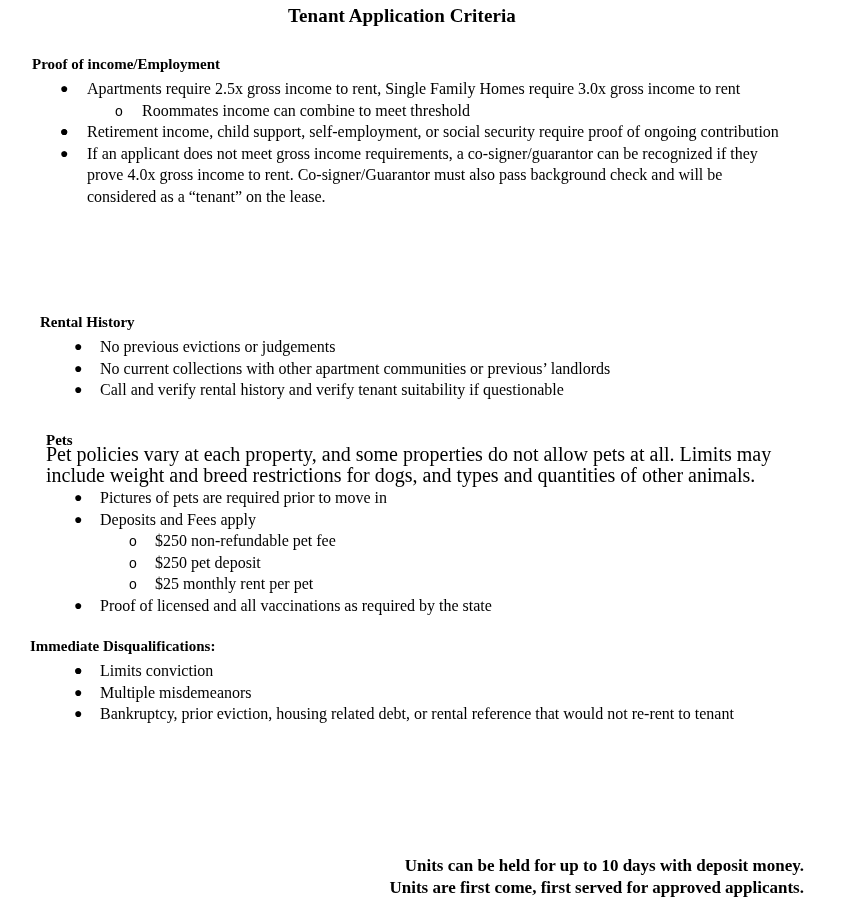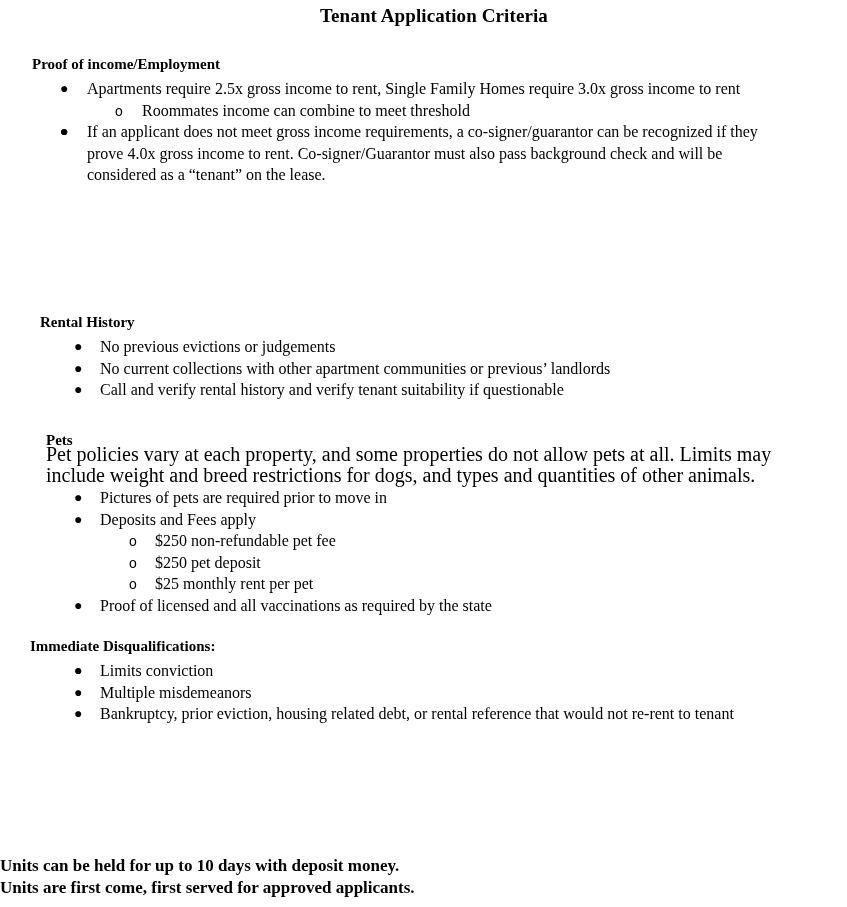--- a/index.html
+++ b/index.html
@@ -1,25 +1,25 @@
 <!DOCTYPE html>
 <html><head>
   <meta charset="utf-8">
   <style>
     html, body { margin: 0; padding: 0; background: #ffffff; }
     body { width: 847px; height: 907px; position: relative; overflow: hidden; color: #000; font-family: "Liberation Serif", "DejaVu Serif", serif; }
-    .title { position: absolute; top: 5px; left: 0; width: 804px; text-align: center; font-weight: bold; font-size: 19px; letter-spacing: 0.1px; padding-left: 32px; }
+    .title { position: absolute; top: 5px; left: 0; width: 804px; text-align: center; font-weight: bold; font-size: 19px; letter-spacing: 0.1px; }
     .h { position: absolute; font-weight: bold; font-size: 15px; }
     .p { position: absolute; font-size: 20px; line-height: 21px; }
     ul { list-style: none; margin: 0; padding: 0; }
     .item { position: relative; font-size: 16px; line-height: 21.5px; }
     .bul { position: absolute; font-size: 14px; }
     .sub { position: relative; font-size: 16px; line-height: 21.5px; }
     .subbul { position: absolute; font-size: 14px; font-family: "Liberation Sans", sans-serif; }
-    .footer { position: absolute; left: 0; width: 804px; text-align: left; font-weight: bold; font-size: 17px; line-height: 22px; }
+    .footer { position: absolute; left: 0; width: 804px; text-align: right; font-weight: bold; font-size: 17px; line-height: 22px; }
   </style>
 </head>
 <body>
 
 <div class="title">Tenant Application Criteria</div>
 
 <div class="h" style="left:32px; top:56px;">Proof of income/Employment</div>
 <ul style="position:absolute; left:60px; top:78px; width:720px;">
   <li class="item" style="padding-left:27px;">
     <span class="bul" style="left:0; top:0;">●</span>
@@ -27,20 +27,21 @@
   </li>
   <li class="sub" style="padding-left:82px;">
     <span class="subbul" style="left:55px; top:1px;">o</span>
     <span>Roommates income can combine to meet threshold</span>
   </li>
   <li class="item" style="padding-left:27px;">
     <span class="bul" style="left:0; top:0;">●</span>
   </li>
   <li class="item" style="padding-left:27px;">
     <span class="bul" style="left:0; top:0;">●</span>
+    <span>Retirement income, child support, self-employment, or social security require proof of ongoing contribution</span>
   </li>
   <li class="item" style="padding-left:27px;">
     <span class="bul" style="left:0; top:0;">●</span>
     <span>If an applicant does not meet gross income requirements, a co-signer/guarantor can be recognized if they prove 4.0x gross income to rent. Co-signer/Guarantor must also pass background check and will be considered as a “tenant” on the lease.</span>
   </li>
 </ul>
 
 <div class="h" style="left:40px; top:314px;">Rental History</div>
 <ul style="position:absolute; left:74px; top:336px; width:720px;">
   <li class="item" style="padding-left:26px;">

